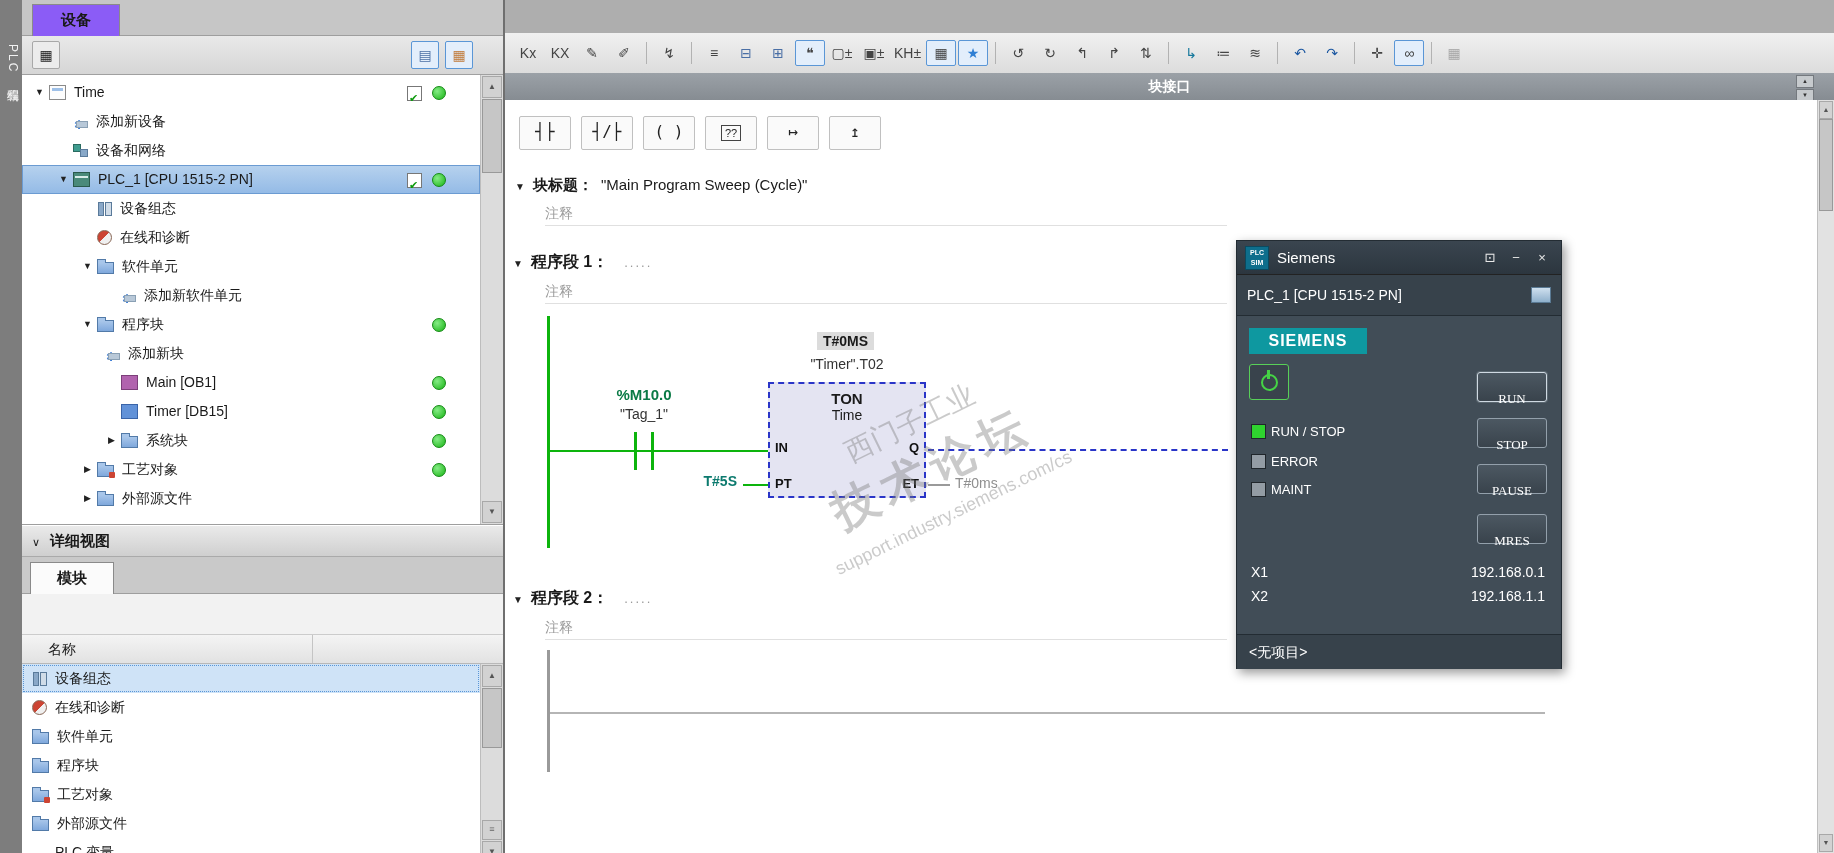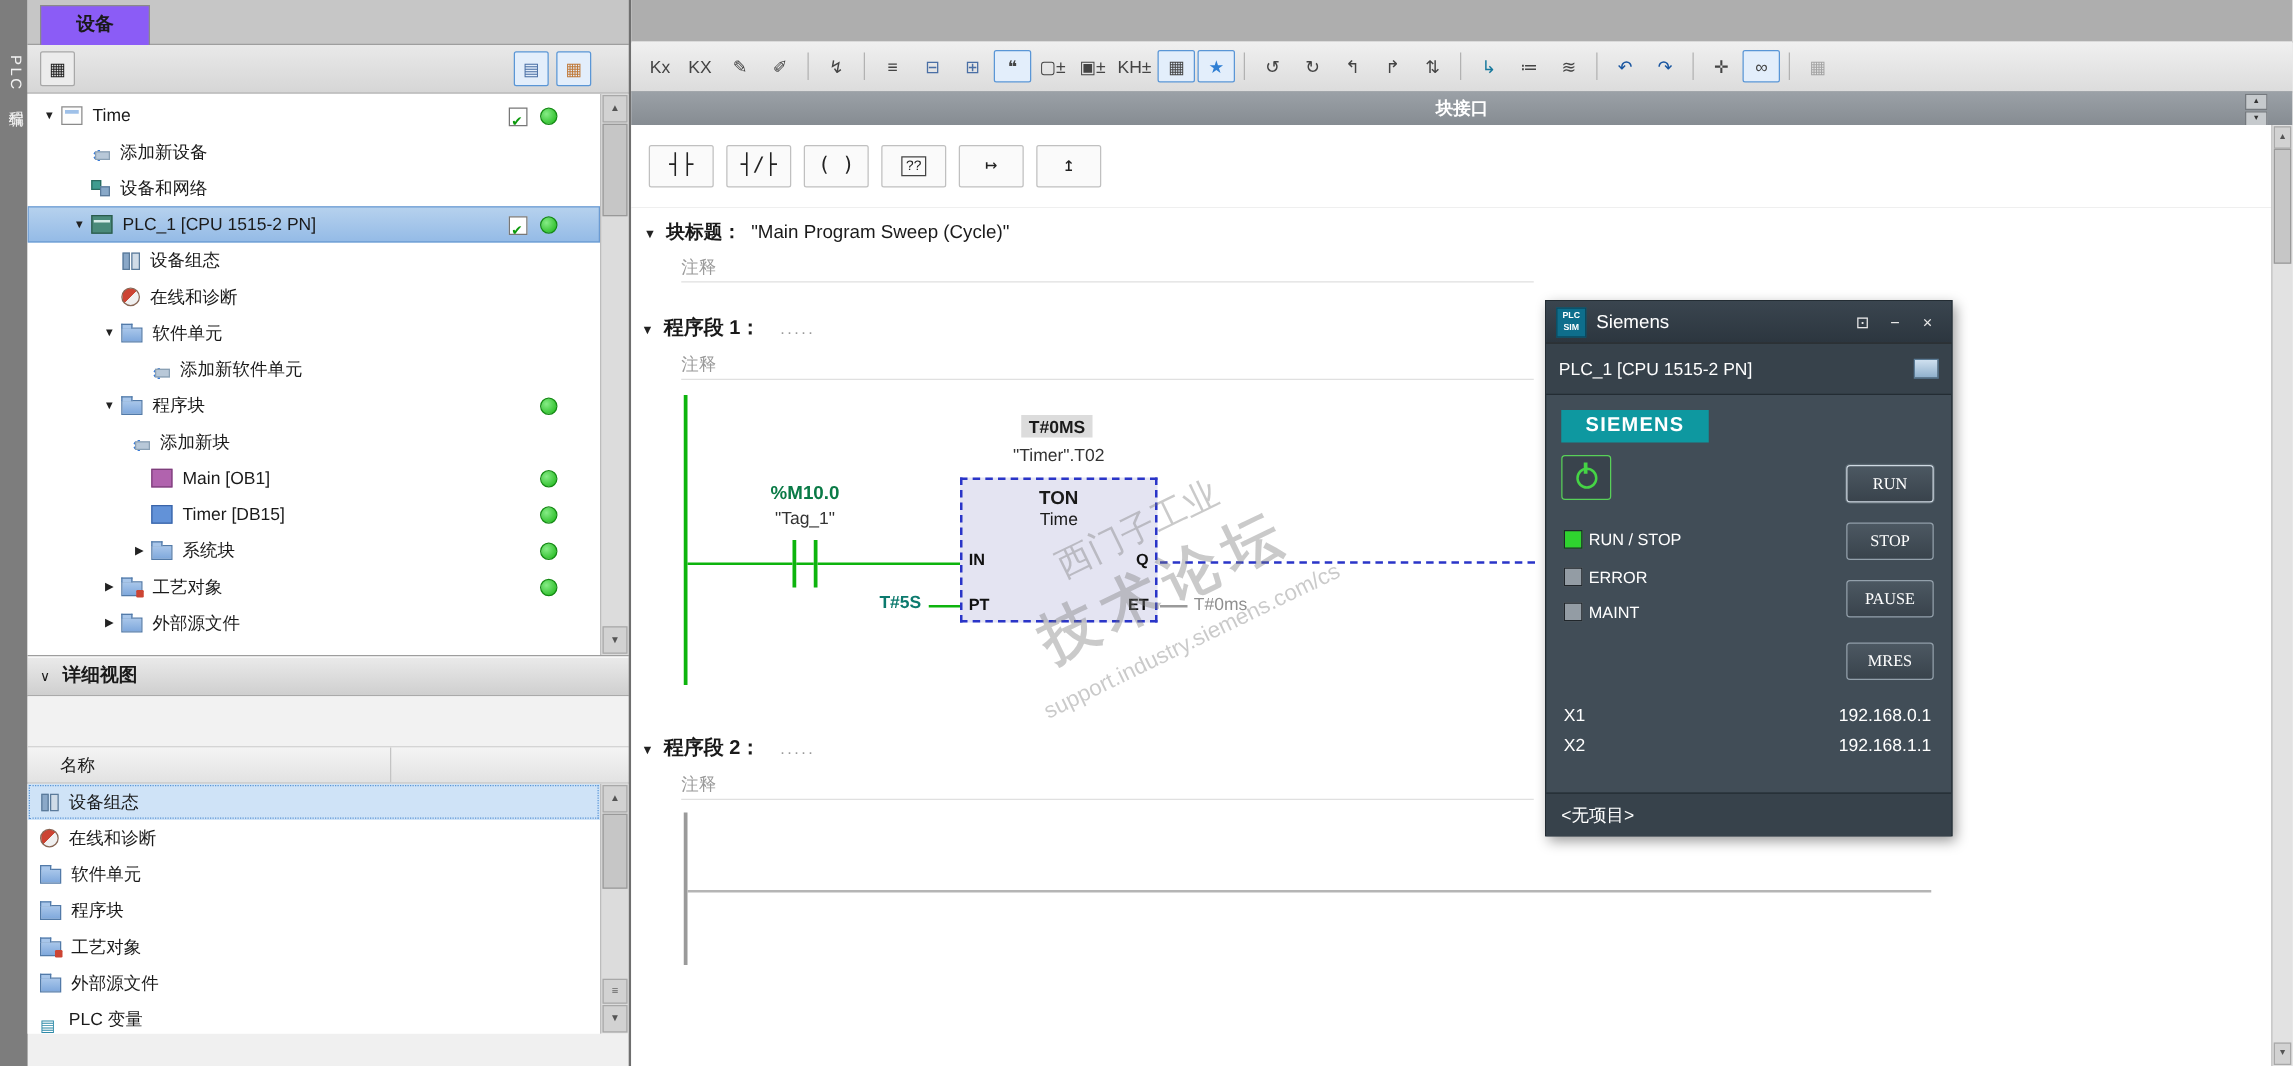--- a/index.html
+++ b/index.html
@@ -168,21 +168,21 @@
   .ps-station{height:40px;background:#37424b;border-bottom:1px solid #232c33;display:flex;align-items:center;padding:0 10px;}
   .st-label{flex:1;}
   .st-icon{width:18px;height:14px;background:linear-gradient(#cfe0ef,#8fb0cc);border:1px solid #5a7a94;}
   .ps-body{position:relative;height:353px;}
   .brand{position:absolute;left:12px;top:12px;width:118px;height:26px;background:#0e98a0;color:#fff;font-weight:bold;
       font-size:16px;letter-spacing:1px;text-align:center;line-height:26px;}
   .power-btn{position:absolute;left:12px;top:48px;width:38px;height:34px;background:#39434c;border:1px solid #58d058;border-radius:3px;}
   .power-btn::before{content:"";position:absolute;left:11px;top:9px;width:13px;height:13px;border:2px solid #45d445;border-radius:50%;}
   .power-btn::after{content:"";position:absolute;left:17px;top:5px;width:3px;height:9px;background:#45d445;}
   .ps-push{position:absolute;right:14px;width:70px;height:30px;background:linear-gradient(#4c5862,#39434c);border:1px solid #93a0ab;
-      border-radius:3px;color:#fff;font-size:13px;text-align:center;line-height:28px;font-family:in herit;padding:0;}
+      border-radius:3px;color:#fff;font-size:13px;text-align:center;line-height:28px;font-family:in herit;padding:12px;}
   .btn-run{top:56px;border-color:#cfd9e2;box-shadow:0 0 0 1px #5a6770;}
   .btn-stop{top:102px;}
   .btn-pause{top:148px;}
   .btn-mres{top:198px;}
   .led-row{position:absolute;left:14px;display:flex;gap:5px;font-size:13px;}
   .lr1{top:108px;}.lr2{top:138px;}.lr3{top:166px;}
   .led{width:13px;height:13px;border:1px solid #20262b;flex:none;}
   .led.green{background:#2fd32f;}
   .led.gray{background:#939ca4;}
   .ps-if{position:absolute;left:14px;right:16px;display:flex;justify-content:space-between;}
@@ -299,20 +299,23 @@
         </div>
       <div class="sb">
         <div class="up">▲</div>
         <div class="thumb tree-thumb"></div>
         <div class="down">▼</div>
       </div>
     </div>
 
     <div class="detail-header">
       <span class="chev">∨</span><span>详细视图</span>
+    </div>
+    <div class="module-tabrow">
+      <div class="module-tab">模块</div>
     </div>
     <div class="detail-gap"></div>
     <div class="name-header">名称</div>
     <div class="detail-list">
       <div id="detail-rows">
           <div class="detail-row selected">
             <span class="ticon icon-device-config"></span>
             <span class="tlabel">设备组态</span>
           </div>
           <div class="detail-row">

